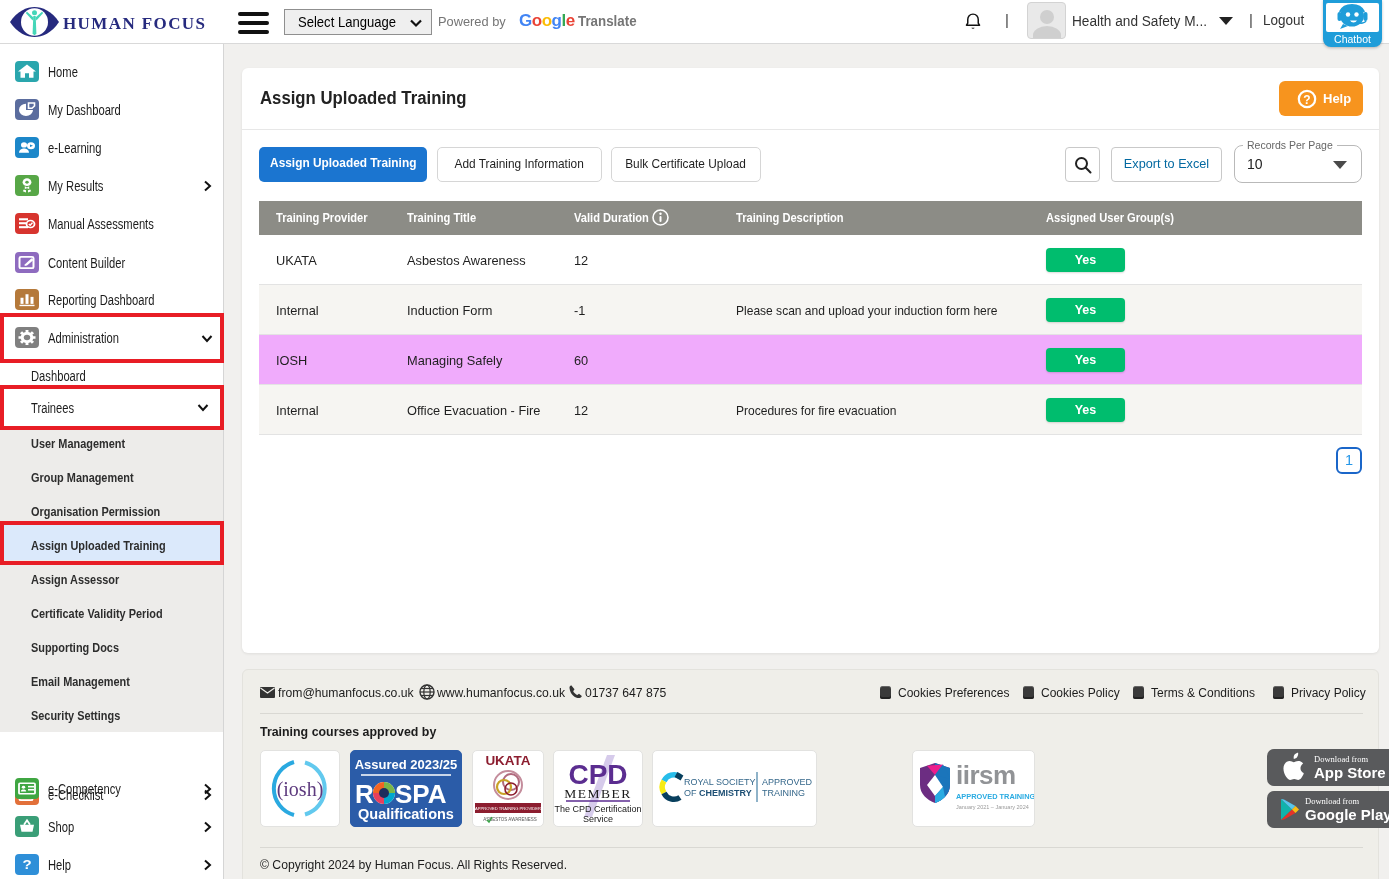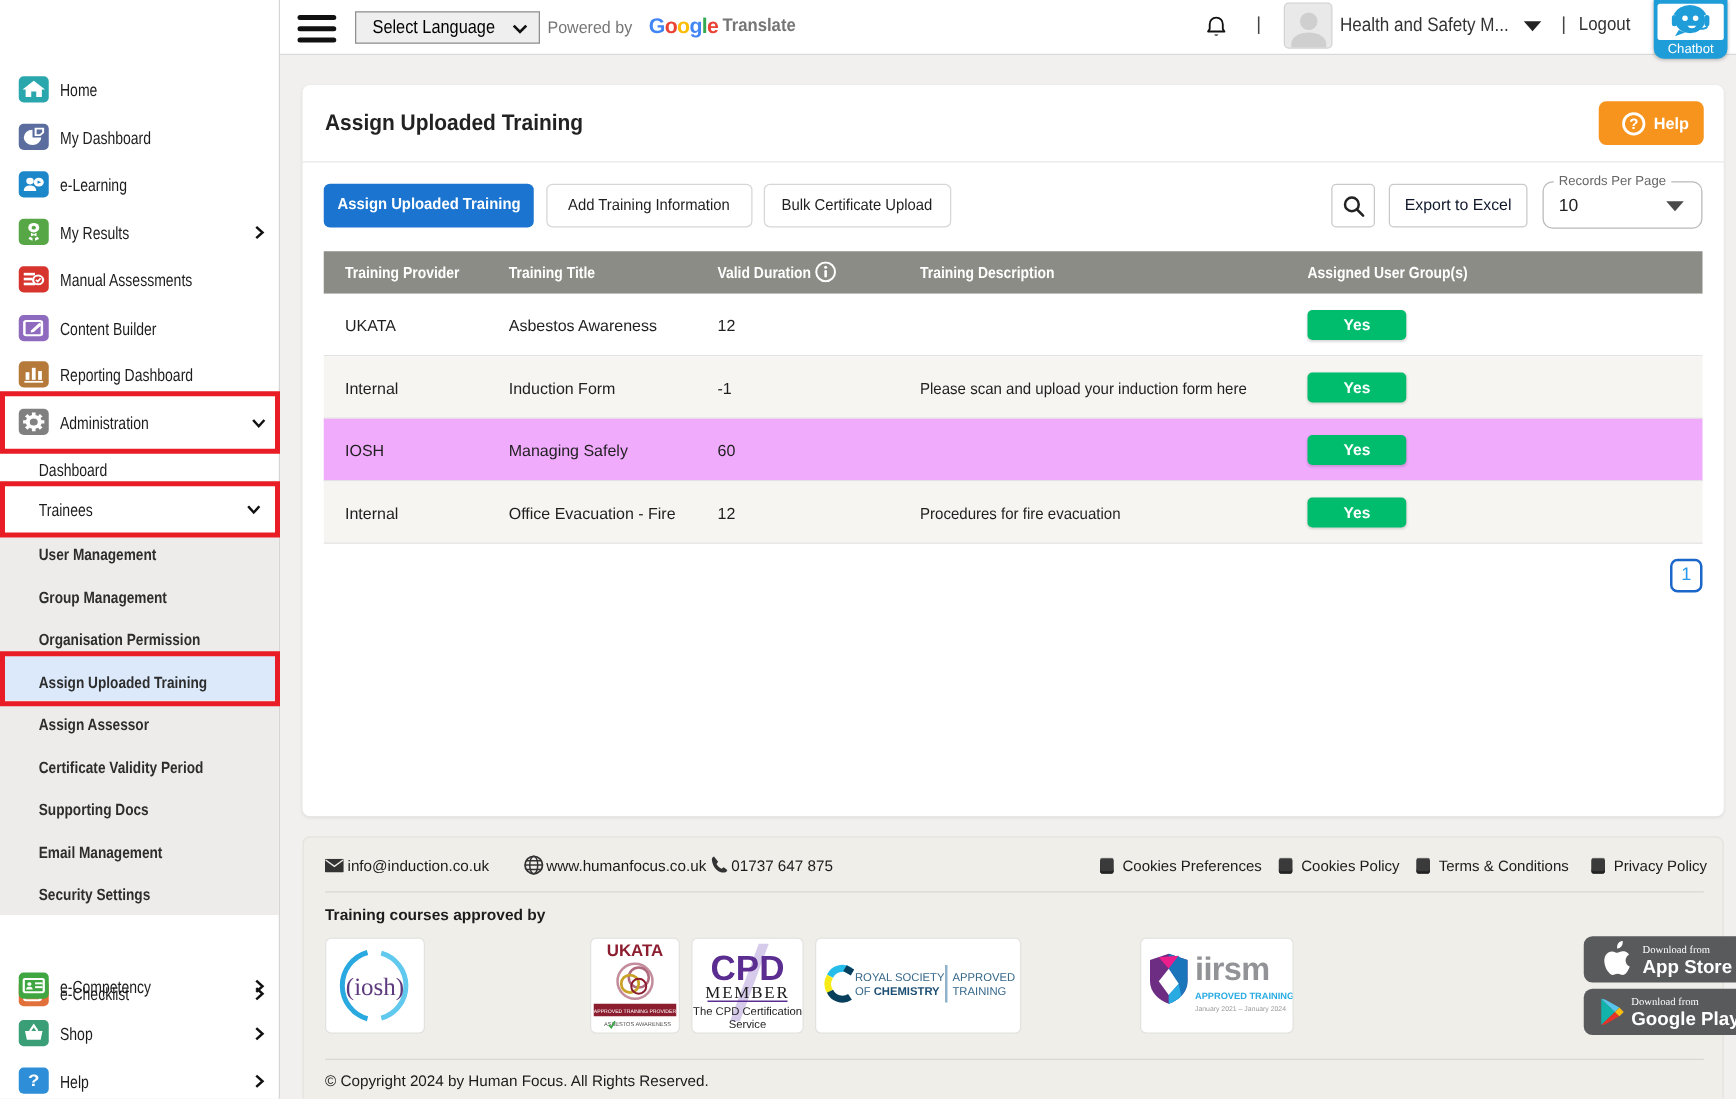--- a/index.html
+++ b/index.html
@@ -45,21 +45,21 @@
 #h1 { position:absolute; left:18px; top:20px; font-size:18px; font-weight:bold; color:#222; transform:scaleX(0.93); transform-origin:0 50%; white-space:nowrap; }
 #helpbtn { position:absolute; left:1037px; top:13px; width:84px; height:35px; background:#f7941e; border-radius:6px; color:#fff; }
 #helpbtn span { position:absolute; left:44px; top:10px; font-size:13px; font-weight:bold; }
 #hr1 { position:absolute; left:0px; top:61px; width:1137px; height:1px; background:#e7e7e7; }
 .tabbtn { position:absolute; top:79px; height:35px; border-radius:5px; font-size:12.7px; line-height:33px; text-align:center; }
 .tabbtn .ts { display:inline-block; transform:scaleX(0.935); }
 #tab1 { left:17px; width:168px; background:#1b75d0; color:#fff; font-weight:bold; }
 #tab2 { left:195px; width:165px; background:#fff; border:1px solid #d6d6d6; color:#1f1f1f; }
 #tab3 { left:369px; width:150px; background:#fff; border:1px solid #d6d6d6; color:#1f1f1f; }
 #searchbtn { position:absolute; left:823px; top:79px; width:35px; height:35px; border:1px solid #c9c9c9; border-radius:4px; background:#fff; }
-#exportbtn { position:absolute; left:869px; top:79px; width:111px; height:35px; border:1px solid #c9c9c9; border-radius:4px; background:#fff; font-size:12.7px; color:#0f172a; text-align:center; line-height:33px; }
+#exportbtn { position:absolute; left:869px; top:79px; width:111px; height:35px; border:1px solid #c9c9c9; border-radius:4px; background:#fff; font-size:12.7px; color:#0369a1; text-align:center; line-height:33px; }
 #rpp { position:absolute; left:992px; top:77px; width:128px; height:38px; border:1px solid #b9b9b9; border-radius:8px; background:#fff; }
 #rpp .lgd { position:absolute; left:8px; top:-7px; background:#fff; padding:0 4px; font-size:10.5px; color:#666; }
 #rpp .val { position:absolute; left:12px; top:10px; font-size:14px; color:#222; }
 #rpp .car { position:absolute; right:14px; top:15px; width:0; height:0; border-left:7px solid transparent; border-right:7px solid transparent; border-top:8px solid #4a4a4a; }
 
 
 #tbl { position:absolute; left:17px; top:133px; width:1103px; }
 #thead { position:absolute; left:0; top:0; width:1103px; height:34px; background:#8c8c86; color:#fff; font-size:12.8px; font-weight:bold; }
 #thead span { transform:scaleX(0.87); transform-origin:0 50%; display:inline-block; white-space:nowrap; }
 .trow { position:absolute; left:0; width:1103px; height:50px; border-bottom:1px solid #e3e3e3; font-size:12.8px; color:#1f1f1f; }
@@ -128,20 +128,33 @@
         <circle cx="22" cy="11.5" r="2.2" fill="#fff"></circle>
         <circle cx="30.5" cy="11.5" r="2.2" fill="#fff"></circle>
         <path d="M24 17.5 a4 4 0 0 0 7 0" fill="#fff"></path>
         <path d="M31 19 C35 21 39 20 40 18" fill="none" stroke="#1f9dd9" stroke-width="1.6"></path>
       </svg>
   </div>
   <div class="lbl">Chatbot</div>
 </div>
 
 <div id="sidebar">
+  <div id="slogo">
+    <svg width="214" height="40" viewBox="0 0 214 40" style="position:absolute;left:6px;top:2px;">
+      <path d="M4 20 C11 9 21 5 28.5 5 C36 5 46 9 53 20 C46 31 36 35 28.5 35 C21 35 11 31 4 20 Z" fill="#262a7e"></path>
+      <ellipse cx="28.5" cy="20" rx="13.5" ry="13.8" fill="#fff"></ellipse>
+      <g fill="#45d6b8">
+          <circle cx="28.5" cy="10.8" r="2.5"></circle>
+          <path d="M27.3 14 L29.7 14 L30.4 31.5 L28.5 33.5 L26.6 31.5 Z"></path>
+          <path d="M27.5 15.5 L21 9.7 L19.8 11 L26.6 18.4 Z"></path>
+          <path d="M29.5 15.5 L36 9.7 L37.2 11 L30.4 18.4 Z"></path>
+        </g>
+      <text x="57" y="26.5" font-family="Liberation Serif, serif" font-size="17" font-weight="bold" fill="#262a7e" letter-spacing="1.4">HUMAN FOCUS</text>
+    </svg>
+  </div>
   <div id="subbg"></div>
   <div id="hl"></div>
 
   <div id="menu">
       <div class="mitem" style="top:53px">
         <div class="ic" style="background:#2aa6ad"><svg width="24" height="21" viewBox="0 0 24 21">
             <g transform="scale(1,0.875)">
               <path d="M12 4 L21 12 L18.5 12 L18.5 19 L14 19 L14 14 L10 14 L10 19 L5.5 19 L5.5 12 L3 12 Z" fill="#fff"></path>
             </g>
           </svg></div>
@@ -386,21 +399,21 @@
     </div>
   </div>
   <div id="pag">1</div>
 </div>
 
 <div id="footer">
   <svg style="position:absolute;left:17px;top:17px;" width="15" height="11" viewBox="0 0 15 11">
       <rect width="15" height="11" rx="1" fill="#333"></rect>
       <path d="M0.5 1 L7.5 6 L14.5 1" fill="none" stroke="#efeee9" stroke-width="1.2"></path>
     </svg>
-  <div class="fc1" style="left:35px;">info@induction.co.uk</div>
+  <div class="fc1" style="left:35px;">from@humanfocus.co.uk</div>
   <svg style="position:absolute;left:176px;top:14px;" width="16" height="16" viewBox="0 0 16 16">
       <circle cx="8" cy="8" r="7" fill="none" stroke="#333" stroke-width="1.4"></circle>
       <ellipse cx="8" cy="8" rx="3.2" ry="7" fill="none" stroke="#333" stroke-width="1.2"></ellipse>
       <line x1="1" y1="8" x2="15" y2="8" stroke="#333" stroke-width="1.2"></line>
       <line x1="2" y1="4.5" x2="14" y2="4.5" stroke="#333" stroke-width="1.2"></line>
       <line x1="2" y1="11.5" x2="14" y2="11.5" stroke="#333" stroke-width="1.2"></line>
     </svg>
   <div class="fc1" style="left:194px;">www.humanfocus.co.uk</div>
   <svg style="position:absolute;left:325px;top:14px;" width="15" height="15" viewBox="0 0 15 15">
       <path d="M3.2 1.2 C2.2 1.6 1.3 2.6 1.5 4 C1.9 7 3 9.5 5 11.5 C7 13.5 9.5 14.1 11.5 14 C12.8 13.9 13.6 13 13.8 12 L11 9.8 L9.3 11 C8 10.5 6 8.8 5.2 7.2 L6.5 5.3 Z" fill="#333"></path>
@@ -420,20 +433,37 @@
     <svg width="78" height="75" viewBox="0 0 78 75">
         <g fill="none" stroke="#2aa9e0" stroke-width="4">
           <path d="M33 11 A 27.5 27.5 0 0 0 33 64"></path>
         </g>
         <g fill="none" stroke="#62c9ee" stroke-width="4">
           <path d="M44 11.5 A 27 27 0 0 1 44 63.5"></path>
         </g>
         <text x="39" y="45" text-anchor="middle" font-family="Liberation Serif, serif" font-size="20" fill="#5d3a7e">(iosh)</text>
       </svg>
   </div>
+  <div class="lcard" style="left:107px; width:112px; background:#2b5ca8; border-color:#2b5ca8;">
+    <svg width="110" height="75" viewBox="0 0 110 75">
+      <text x="55" y="18" text-anchor="middle" font-size="13" font-weight="bold" fill="#fff">Assured 2023/25</text>
+      <line x1="10" y1="24" x2="100" y2="24" stroke="#fff" stroke-width="1.3"></line>
+      <text x="4" y="52" font-size="26" font-weight="bold" fill="#fff">R</text>
+      <g>
+          <circle cx="33" cy="42" r="11" fill="#fff"></circle>
+          <path d="M33 31 A11 11 0 0 1 44 42 L33 42 Z" fill="#7ab648"></path>
+          <path d="M44 42 A11 11 0 0 1 33 53 L33 42 Z" fill="#00a7ce"></path>
+          <path d="M33 53 A11 11 0 0 1 22 42 L33 42 Z" fill="#e83f5d"></path>
+          <path d="M22 42 A11 11 0 0 1 33 31 L33 42 Z" fill="#f26522"></path>
+          <circle cx="33" cy="42" r="5" fill="#1d2d5c"></circle>
+        </g>
+      <text x="44" y="52" font-size="26" font-weight="bold" fill="#fff">SPA</text>
+      <text x="55" y="68" text-anchor="middle" font-size="14.5" font-weight="bold" fill="#fff">Qualifications</text>
+    </svg>
+  </div>
   <div class="lcard" style="left:229px; width:72px;">
     <svg width="70" height="75" viewBox="0 0 70 75">
       <text x="35" y="14" text-anchor="middle" font-size="13.5" font-weight="bold" fill="#8c1d2f">UKATA</text>
       <g fill="none">
           <circle cx="35" cy="34" r="14" stroke="#c48d9c" stroke-width="2"></circle>
           <circle cx="38" cy="31" r="8" stroke="#b06a7e" stroke-width="2"></circle>
           <circle cx="31" cy="36" r="7" stroke="#c9a227" stroke-width="2.2"></circle>
           <circle cx="38" cy="38" r="6" stroke="#8c1d2f" stroke-width="1.6"></circle>
         </g>
       <rect x="2" y="52" width="66" height="10" fill="#8c1d2f"></rect>

